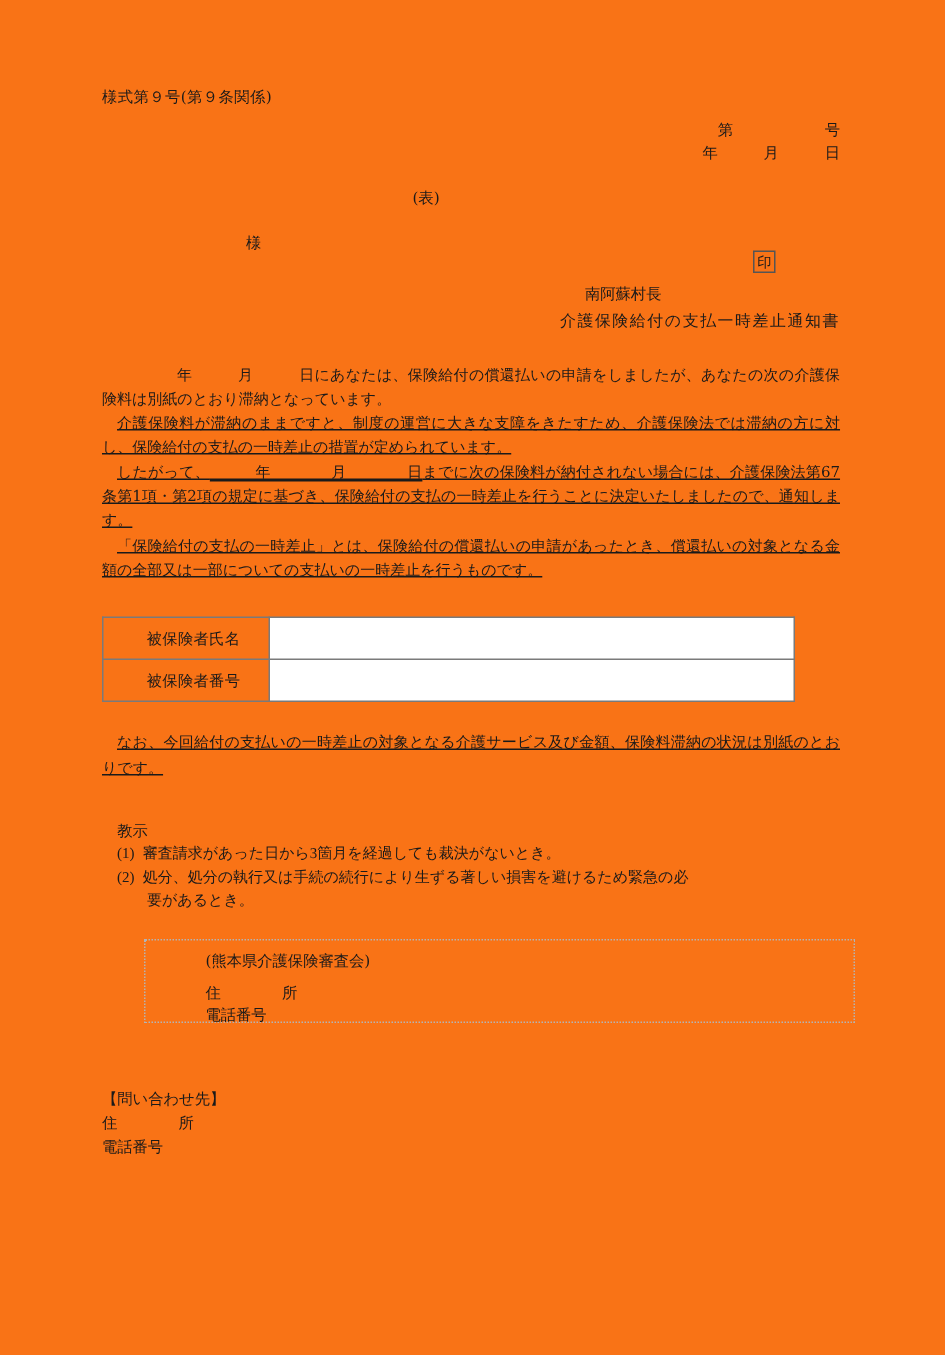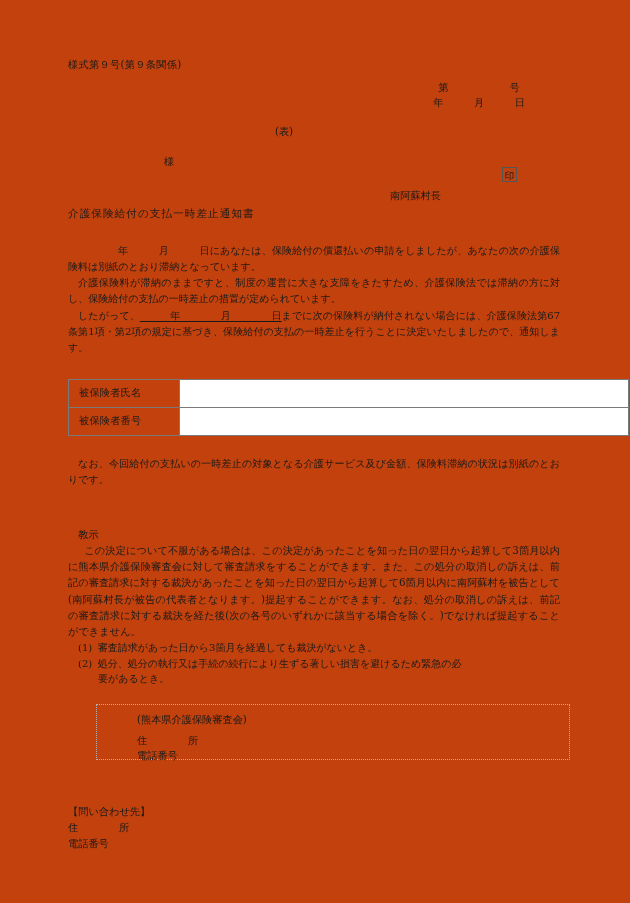--- a/index.html
+++ b/index.html
@@ -9,41 +9,41 @@
   }
   body {
     font-family: "DejaVu Serif", "Liberation Serif", serif;
     color: #1a1a1a;
     -webkit-font-smoothing: antialiased;
   }
   .page {
     position: relative;
     width: 630px;
     height: 903px;
-    background: #c2410c;
+    background: #f97316;
     box-sizing: border-box;
     overflow: hidden;
   }
   .sheet {
     position: absolute;
     left: 68px;
     top: 58px;
     width: 492px;
   }
 
   
   .form-no {
     font-size: 10.2px;
     letter-spacing: 0.03em;
     margin: 0;
     white-space: pre;
   }
   .doc-meta {
     margin-top: 9px;
-    text-align: center;
+    text-align: right;
     padding-left: 330px;
     font-size: 10.2px;
     line-height: 1.45;
   }
   .doc-meta .line { white-space: pre; }
 
   .omote {
     margin-top: 14px;
     text-align: center;
     font-size: 10.2px;
@@ -76,64 +76,65 @@
     border: 1px solid #555;
     font-size: 9.5px;
     line-height: 15px;
     text-align: center;
     box-sizing: border-box;
   }
 
   
   .doc-title {
     margin-top: 18px;
-    text-align: left;
+    text-align: right;
     font-size: 10.6px;
     letter-spacing: 0.10em;
   }
 
   
   .body-block { margin-top: 22px; }
   .para {
     font-size: 10px;
     line-height: 1.63;
     text-align: justify;
     text-justify: inter-ideograph;
     margin: 0;
   }
   .para + .para { margin-top: 0; }
-  .indent1 { text-indent: 1em; }
+  .indent1 { text-indent: 1em; text-decoration: underline; }
   .indent-date { padding-left: 5.0em; }
   .u { text-decoration: underline; text-underline-offset: 2px; }
 
   
   .insured-table {
     margin-top: 22px;
-    width: 561px;
+    width: 462px;
     border-collapse: collapse;
     table-layout: fixed;
+    text-align: center;
   }
   .insured-table td {
     border: 1px solid #7a7a7a;
     height: 27px;
     font-size: 10.2px;
     padding: 0 0 0 10px;
     vertical-align: middle;
   }
   .insured-table td.label {
     width: 100px;
     letter-spacing: 0.02em;
   }
   .insured-table td.value { background: #ffffff; }
 
   
   .note-block { margin-top: 20px; }
 
   
-  .kyoji-block { margin-top: 40px; }
+  .kyoji-block { margin-top: 26px; font-family: Liberation Serif, serif; }
   .kyoji-head {
     font-size: 10.2px;
     padding-left: 1em;
     margin-bottom: 1px;
   }
   .kyoji-body {
     font-size: 10.2px;
     line-height: 1.58;
     text-align: justify;
     text-justify: inter-ideograph;
@@ -195,20 +196,21 @@
       <span class="issuer">南阿蘇村長</span>
       <span class="seal-box">印</span>
     </div>
 
     <div class="doc-title">介護保険給付の支払一時差止通知書</div>
 
     <div class="body-block">
       <p class="para"><span class="indent-date">年　　　月　　　日</span><span>にあなたは、保険給付の償還払いの申請をしましたが、あなたの次の介護保険料は別紙のとおり滞納となっています。</span></p>
       <p class="para indent1">介護保険料が滞納のままですと、制度の運営に大きな支障をきたすため、介護保険法では滞納の方に対し、保険給付の支払の一時差止の措置が定められています。</p>
       <p class="para indent1"><span>したがって、</span><span class="u">　　　年　　　　月　　　　日</span><span>までに次の保険料が納付されない場合には、介護保険法第67条第1項・第2項の規定に基づき、保険給付の支払の一時差止を行うことに決定いたしましたので、通知します。</span></p>
+      <p class="para indent1">「保険給付の支払の一時差止」とは、保険給付の償還払いの申請があったとき、償還払いの対象となる金額の全部又は一部についての支払いの一時差止を行うものです。</p>
     </div>
 
     <table class="insured-table">
       <tbody>
         <tr>
           <td class="label">被保険者氏名</td>
           <td class="value"></td>
         </tr>
         <tr>
           <td class="label">被保険者番号</td>
@@ -216,21 +218,20 @@
         </tr>
       </tbody>
     </table>
 
     <div class="note-block">
       <p class="para indent1">なお、今回給付の支払いの一時差止の対象となる介護サービス及び金額、保険料滞納の状況は別紙のとおりです。</p>
     </div>
 
     <div class="kyoji-block">
       <div class="kyoji-head">教示</div>
-      <p class="kyoji-body">この決定について不服がある場合は、この決定があったことを知った日の翌日から起算して3箇月以内に熊本県介護保険審査会に対して審査請求をすることができます。また、この処分の取消しの訴えは、前記の審査請求に対する裁決があったことを知った日の翌日から起算して6箇月以内に南阿蘇村を被告として(南阿蘇村長が被告の代表者となります。)提起することができます。なお、処分の取消しの訴えは、前記の審査請求に対する裁決を経た後(次の各号のいずれかに該当する場合を除く。)でなければ提起することができません。</p>
 
       <div class="item-list">
         <div class="item"><span class="num">(1)</span><span>審査請求があった日から3箇月を経過しても裁決がないとき。</span></div>
 
         <div class="item"><span class="num">(2)</span><span>処分、処分の執行又は手続の続行により生ずる著しい損害を避けるため緊急の必</span></div>
         <div class="item item-cont">要があるとき。</div>
 
       </div>
     </div>
 

